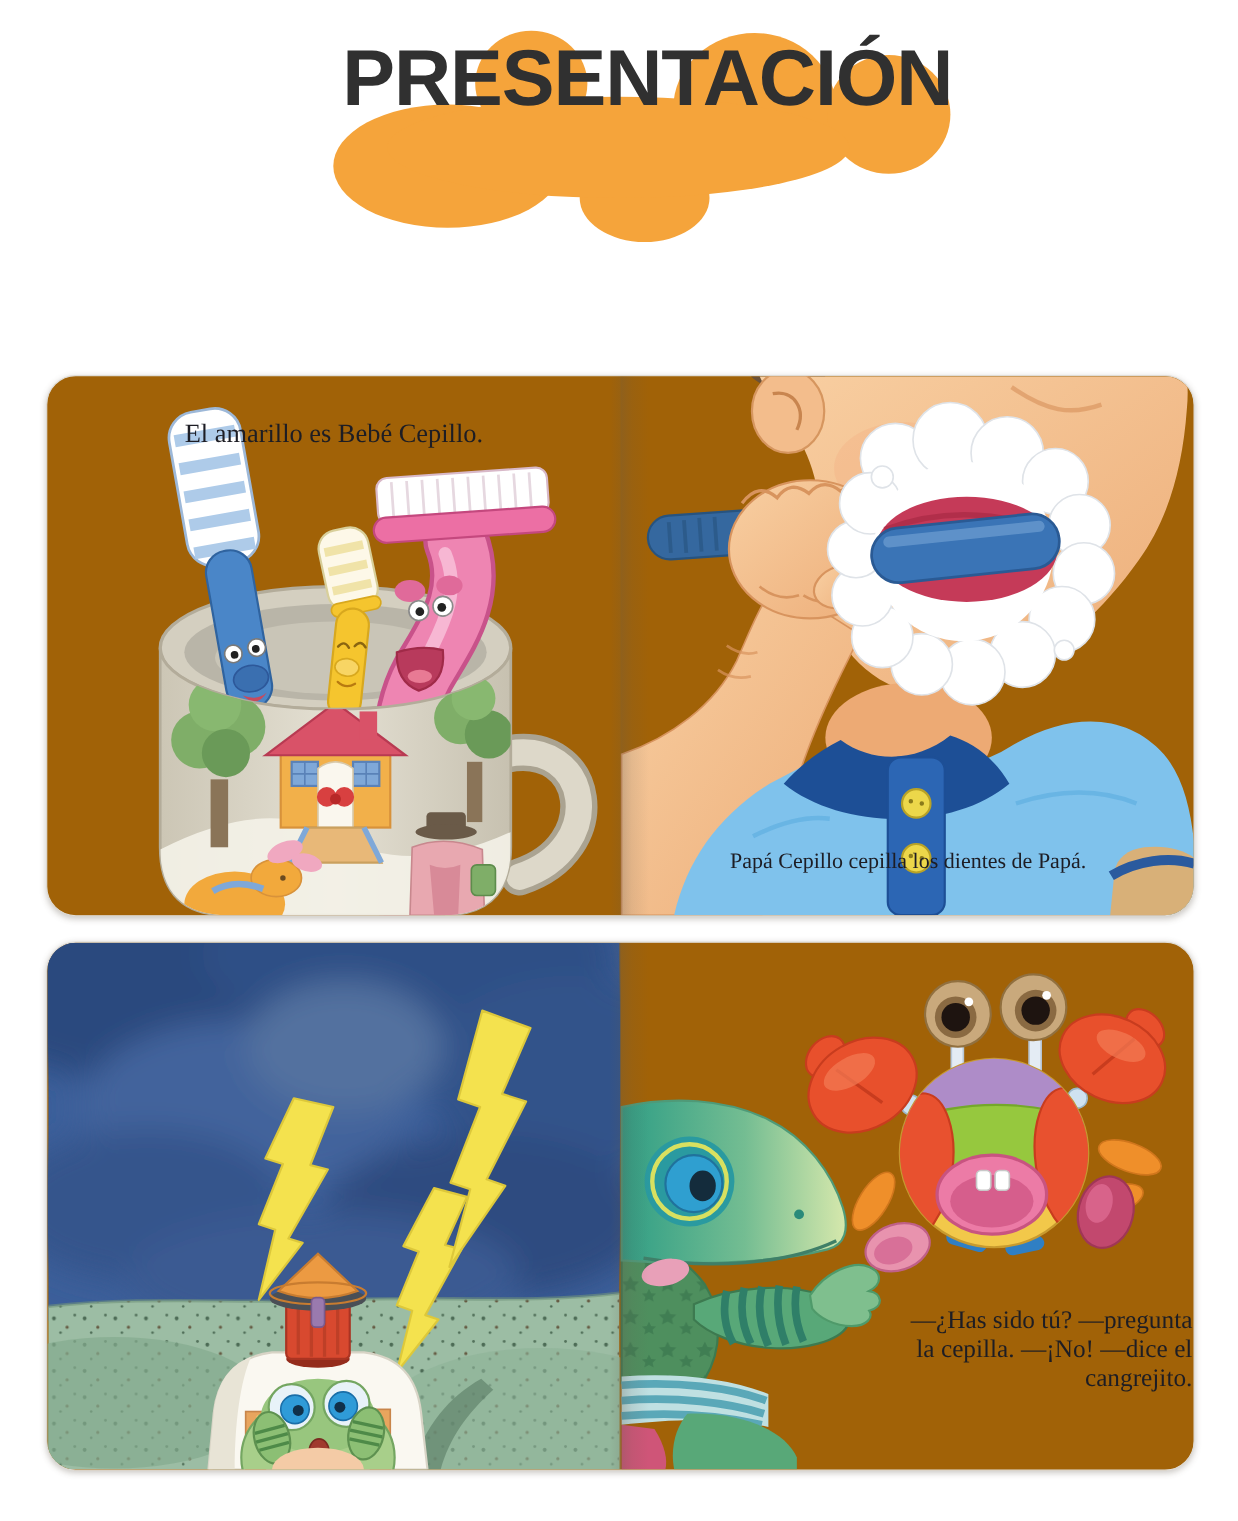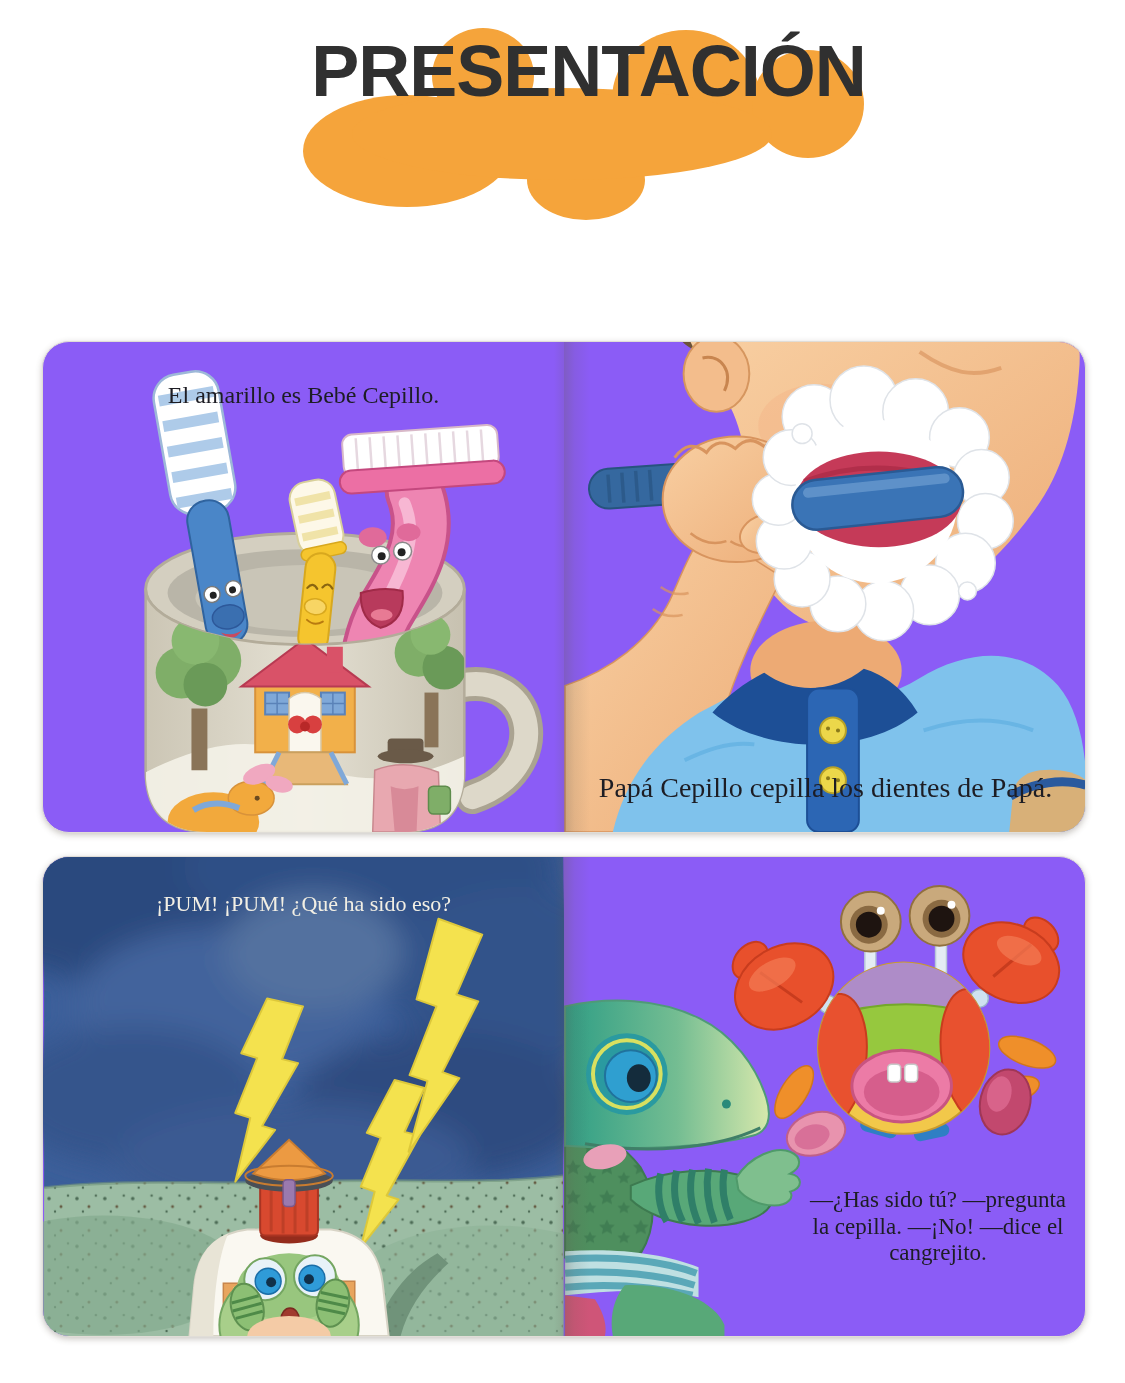--- a/index.html
+++ b/index.html
@@ -17,21 +17,21 @@
   .b5{left:527px;top:140px;width:118px;height:80px;}
   .b6{left:352px;top:88px;width:420px;height:92px;}
   h1.page-title{
     position:absolute;top:24px;left:0;margin:0;width:1125px;
     padding-left:52px;box-sizing:border-box;text-align:center;
     font-size:72px;line-height:95px;font-weight:700;letter-spacing:-1px;
     color:#303030;
   }
   
   .card{
-    position:absolute;left:42px;width:1044px;background:#8b5cf6;
+    position:absolute;left:42px;width:1044px;background:#a16207;
     border:1px solid #e0ddd7;border-radius:27px;overflow:hidden;
     box-shadow:0 2px 6px rgba(80,70,55,.30);box-sizing:border-box;
   }
   .card1{top:341px;height:492px;}
   .card2{top:856px;height:481px;}
   .bookpage{position:absolute;top:0;height:100%;}
   .bookpage.left{left:0;width:521px;}
   .bookpage.right{left:521px;width:523px;}
   .bookpage svg{display:block;width:100%;height:100%;}
   .gutter{
@@ -41,23 +41,23 @@
   .gutter::before{
     content:"";position:absolute;left:-10px;top:0;width:10px;height:100%;
     background:linear-gradient(to left, rgba(100,92,80,.14), rgba(100,92,80,0));
   }
   
   .caption{
     position:absolute;margin:0;font-family:"Liberation Serif",serif;
     color:#1d1d24;z-index:5;
   }
   .cap-s1-left{left:0;top:40px;width:521px;text-align:center;font-size:24px;}
-  .cap-s1-right{left:0;top:430px;width:523px;text-align:center;font-size:28px;}
+  .cap-s1-right{left:0;top:430px;width:523px;text-align:center;font-size:20px;}
   .cap-s2-left{left:0;top:34px;width:521px;text-align:center;font-size:22px;color:#f2efe4;}
-  .cap-s2-right{left:228px;top:330px;width:292px;text-align:center;font-size:23px;line-height:26.5px;}
+  .cap-s2-right{left:228px;top:330px;width:292px;text-align:right;font-size:23px;line-height:26.5px;}
 </style>
 </head>
 <body>
 
 <header class="title-section">
   <span class="blob b1"></span>
   <span class="blob b2"></span>
   <span class="blob b3"></span>
   <span class="blob b4"></span>
   <span class="blob b5"></span>
@@ -339,21 +339,20 @@
           <ellipse cx="204" cy="452" rx="16" ry="24" fill="#8cbf74" stroke="#5e9150" stroke-width="2"></ellipse>
           <path d="M 190,444 h 28 M 189,452 h 30 M 190,460 h 28" stroke="#4e8a48" stroke-width="3"></path>
         </g>
         <g transform="rotate(12 290 448)">
           <ellipse cx="290" cy="448" rx="16" ry="24" fill="#8cbf74" stroke="#5e9150" stroke-width="2"></ellipse>
           <path d="M 276,440 h 28 M 275,448 h 30 M 276,456 h 28" stroke="#4e8a48" stroke-width="3"></path>
         </g>
         <ellipse cx="246" cy="481" rx="42" ry="20" fill="#f4cba6"></ellipse>
       </g>
     </svg>
-    <p class="caption cap-s2-left">¡PUM! ¡PUM! ¿Qué ha sido eso?</p>
   </div>
 
   <div class="bookpage right">
     <svg viewBox="0 0 523 481">
       <defs>
         <linearGradient id="froghead" x1="0" y1="0" x2="1" y2="0">
           <stop offset="0" stop-color="#2f9e85"></stop>
             <stop offset="0.55" stop-color="#74bd92"></stop>
             <stop offset="1" stop-color="#d6e8ac"></stop>
         </linearGradient>

